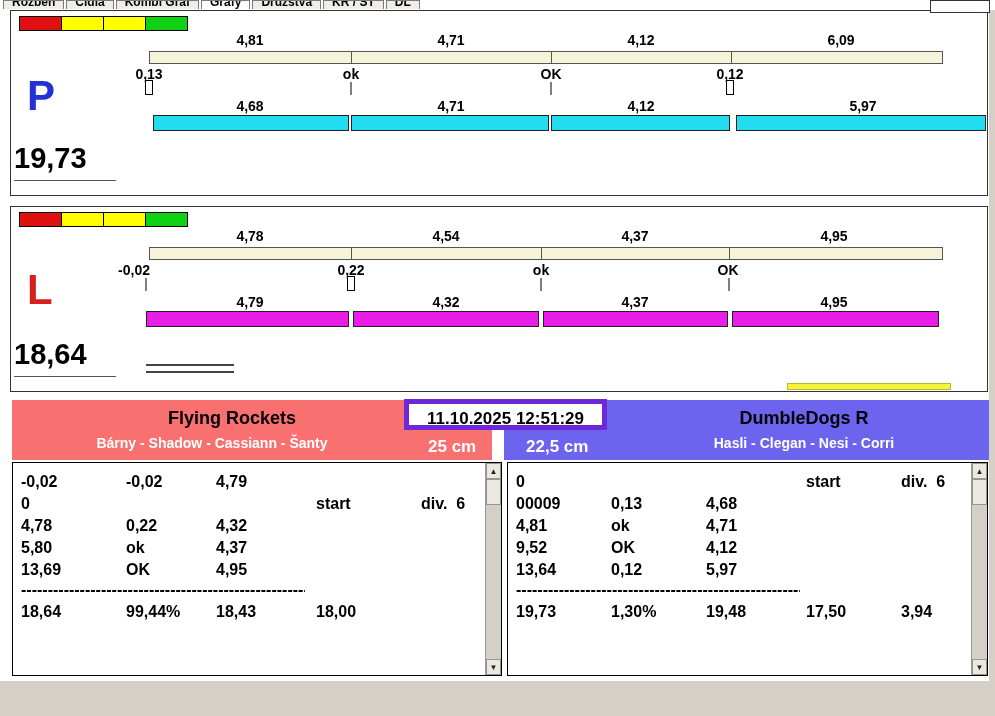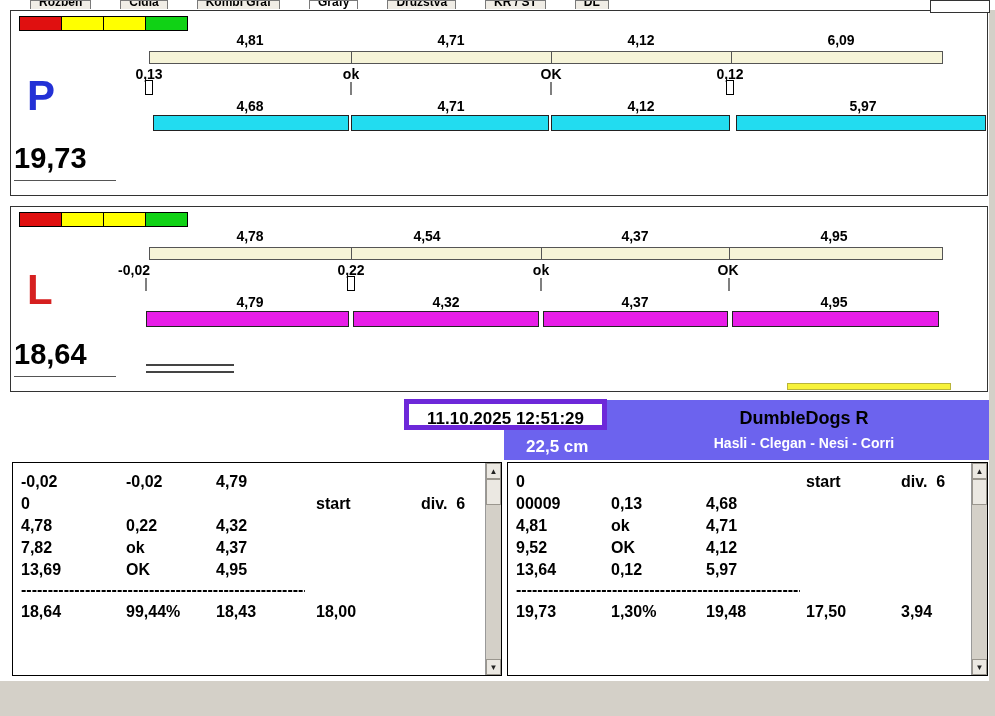--- a/index.html
+++ b/index.html
@@ -6,21 +6,21 @@
   :root{
     --cyan-bar:#22dcf0; --magenta-bar:#e81ee8; --cream-bar:#f6f4d8;
     --team-left-header:#f87070; --team-right-header:#6c63ee;
     --traffic-red:#e01010; --traffic-yellow:#ffff00; --traffic-green:#10d215;
   }
   body { background:#bfbfbf; font-family:"Liberation Sans", sans-serif; }
   .screen{ position:relative; width:995px; height:716px; background:#fff; overflow:hidden; }
 
   
   .tabbar{ position:absolute; left:3px; top:0; display:flex; z-index:6; }
-  .tab{ height:9px; overflow:hidden; background:#f0ede6; border:1px solid #7a7a7a; border-bottom:none; padding:0 8px; margin-right:2px;margin-left:27px; }
+  .tab{ height:9px; overflow:hidden; background:#f0ede6; border:1px solid #7a7a7a; border-bottom:none; padding:0 8px; margin-right:2px; }
   .tab span{ display:block; margin-top:-6px; font-size:12px; font-weight:bold; white-space:nowrap; }
   .tab.active{ background:#fff; }
   .tr-box{ position:absolute; left:930px; top:0; width:60px; height:13px; background:#fff; border:1px solid #333; z-index:6; }
 
   
   .lane{ position:absolute; left:10px; width:978px; height:186px; border:1px solid #333; background:#fff; }
   #laneP{ top:10px; }
   #laneL{ top:206px; }
 
   .traffic{ position:absolute; left:8px; top:5px; display:flex; }
@@ -160,21 +160,21 @@
   <div class="lane" id="laneL">
     <div class="traffic">
       <span class="tl tl-red"></span>
       <span class="tl tl-yellow"></span>
       <span class="tl tl-yellow"></span>
       <span class="tl tl-green"></span>
     </div>
     <div class="lane-letter">L</div>
 
     <span class="lbl row-top" style="left:239px">4,78</span>
-    <span class="lbl row-top" style="left:416px">4,54</span>
+    <span class="lbl row-top" style="left:435px">4,54</span>
     <span class="lbl row-top" style="left:624px">4,37</span>
     <span class="lbl row-top" style="left:823px">4,95</span>
 
     <div class="cream">
       <div style="width:202px"></div>
       <div style="width:190px"></div>
       <div style="width:188px"></div>
       <div style="width:212px"></div>
     </div>
 
@@ -196,20 +196,25 @@
     <div class="bar bar-magenta" style="left:135px;width:203px"></div>
     <div class="bar bar-magenta" style="left:342px;width:186px"></div>
     <div class="bar bar-magenta" style="left:532px;width:185px"></div>
     <div class="bar bar-magenta" style="left:721px;width:207px"></div>
 
     <div class="lane-total">18,64</div>
     <div class="stub-bar"></div>
     <div class="yellow-stub"></div>
   </div>
 
+  <div class="team-header" id="teamHeaderL">
+    <div class="team-title" style="width:440px">Flying Rockets</div>
+    <div class="team-dogs" style="width:400px;margin-top:-22px;padding-top:28px">Bárny - Shadow - Cassiann - Šanty</div>
+    <div class="jump-height" style="left:416px">25 cm</div>
+  </div>
   <div class="team-header" id="teamHeaderR">
     <div class="team-title" style="margin-left:110px;width:380px">DumbleDogs R</div>
     <div class="team-dogs" style="margin-left:110px;width:380px">Hasli - Clegan - Nesi - Corri</div>
     <div class="jump-height" style="left:22px">22,5 cm</div>
   </div>
   <div class="timestamp">11.10.2025 12:51:29</div>
 
   <div class="data-panel" id="dataL">
     <div class="rtable">
       <div class="trow">
@@ -227,21 +232,21 @@
         <span>div.  6</span>
       </div>
       <div class="trow">
         <span>4,78</span>
         <span>0,22</span>
         <span>4,32</span>
         <span></span>
         <span></span>
       </div>
       <div class="trow">
-        <span>7,82</span>
+        <span>5,80</span>
         <span>ok</span>
         <span>4,37</span>
         <span></span>
         <span></span>
       </div>
       <div class="trow">
         <span>13,69</span>
         <span>OK</span>
         <span>4,95</span>
         <span></span>

